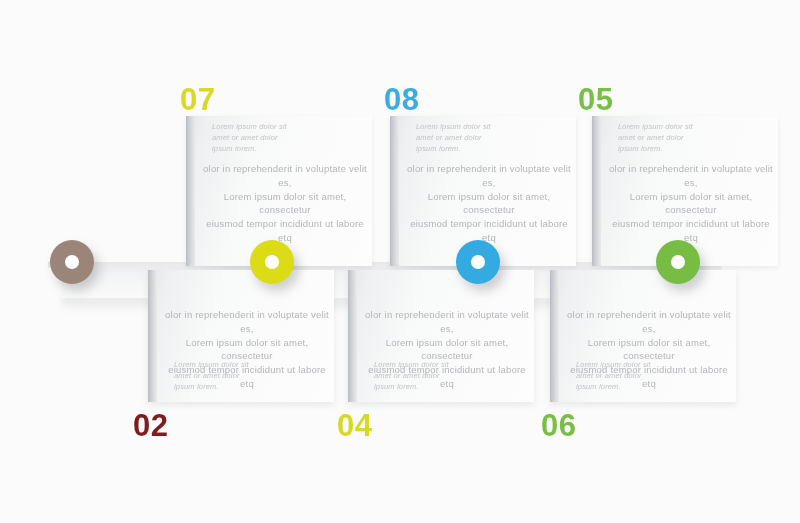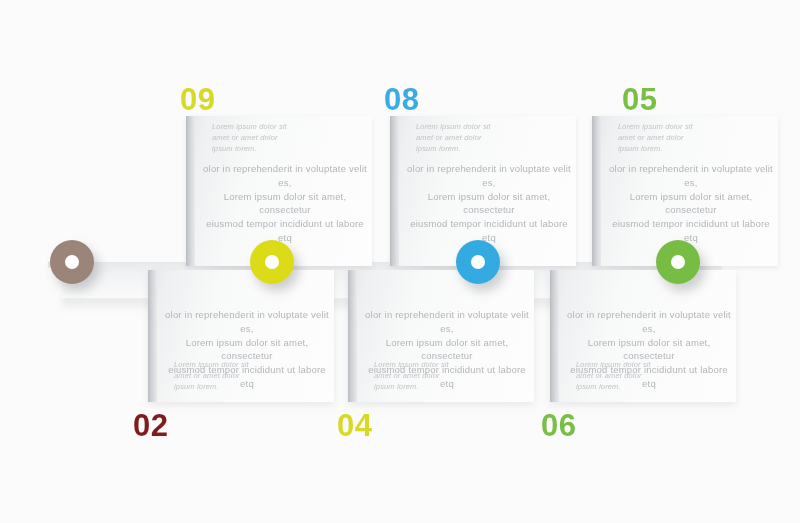--- a/index.html
+++ b/index.html
@@ -136,21 +136,21 @@
 
   <div class="panel-shade" style="left:186px; top:256px; width:120px; height:26px;"></div>
   <div class="panel upper" style="left:186px; top:116px; width:186px; height:150px;">
     <div class="panel-text text-small" style="left:26px; top:6px; width:120px;">Lorem ipsum dolor sit
 amet or amet dolor
 ipsum lorem.</div>
     <div class="panel-text text-body" style="left:16px; top:46px; width:166px;">olor in reprehenderit in voluptate velit es,
 Lorem ipsum dolor sit amet, consectetur
 eiusmod tempor incididunt ut labore etq</div>
   </div>
-  <div class="step-number" style="left: 180px; top: 84px; color: rgb(215, 217, 37);">09</div>
+  <div class="step-number" style="left: 180px; top: 84px; color: rgb(215, 217, 37);">07</div>
 
   <div class="panel-shade" style="left:390px; top:256px; width:120px; height:26px;"></div>
   <div class="panel upper" style="left:390px; top:116px; width:186px; height:150px;">
     <div class="panel-text text-small" style="left:26px; top:6px; width:120px;">Lorem ipsum dolor sit
 amet or amet dolor
 ipsum lorem.</div>
     <div class="panel-text text-body" style="left:16px; top:46px; width:166px;">olor in reprehenderit in voluptate velit es,
 Lorem ipsum dolor sit amet, consectetur
 eiusmod tempor incididunt ut labore etq</div>
   </div>
@@ -158,21 +158,21 @@
 
   <div class="panel-shade" style="left:592px; top:256px; width:130px; height:26px;"></div>
   <div class="panel upper" style="left:592px; top:116px; width:186px; height:150px;">
     <div class="panel-text text-small" style="left:26px; top:6px; width:120px;">Lorem ipsum dolor sit
 amet or amet dolor
 ipsum lorem.</div>
     <div class="panel-text text-body" style="left:16px; top:46px; width:166px;">olor in reprehenderit in voluptate velit es,
 Lorem ipsum dolor sit amet, consectetur
 eiusmod tempor incididunt ut labore etq</div>
   </div>
-  <div class="step-number" style="left: 622px; top: 84px; color: rgb(121, 191, 69);">05</div>
+  <div class="step-number" style="left: 578px; top: 84px; color: rgb(121, 191, 69);">05</div>
 
   <div class="panel lower" style="left:148px; top:270px; width:186px; height:132px;">
     <div class="panel-text text-body" style="left:16px; top:38px; width:166px;">olor in reprehenderit in voluptate velit es,
 Lorem ipsum dolor sit amet, consectetur
 eiusmod tempor incididunt ut labore etq</div>
     <div class="panel-text text-small" style="left:26px; top:90px; width:120px;">Lorem ipsum dolor sit
 amet or amet dolor
 ipsum lorem.</div>
   </div>
   <div class="step-number" style="left: 133px; top: 410px; color: #7f1d1d;">02</div>

